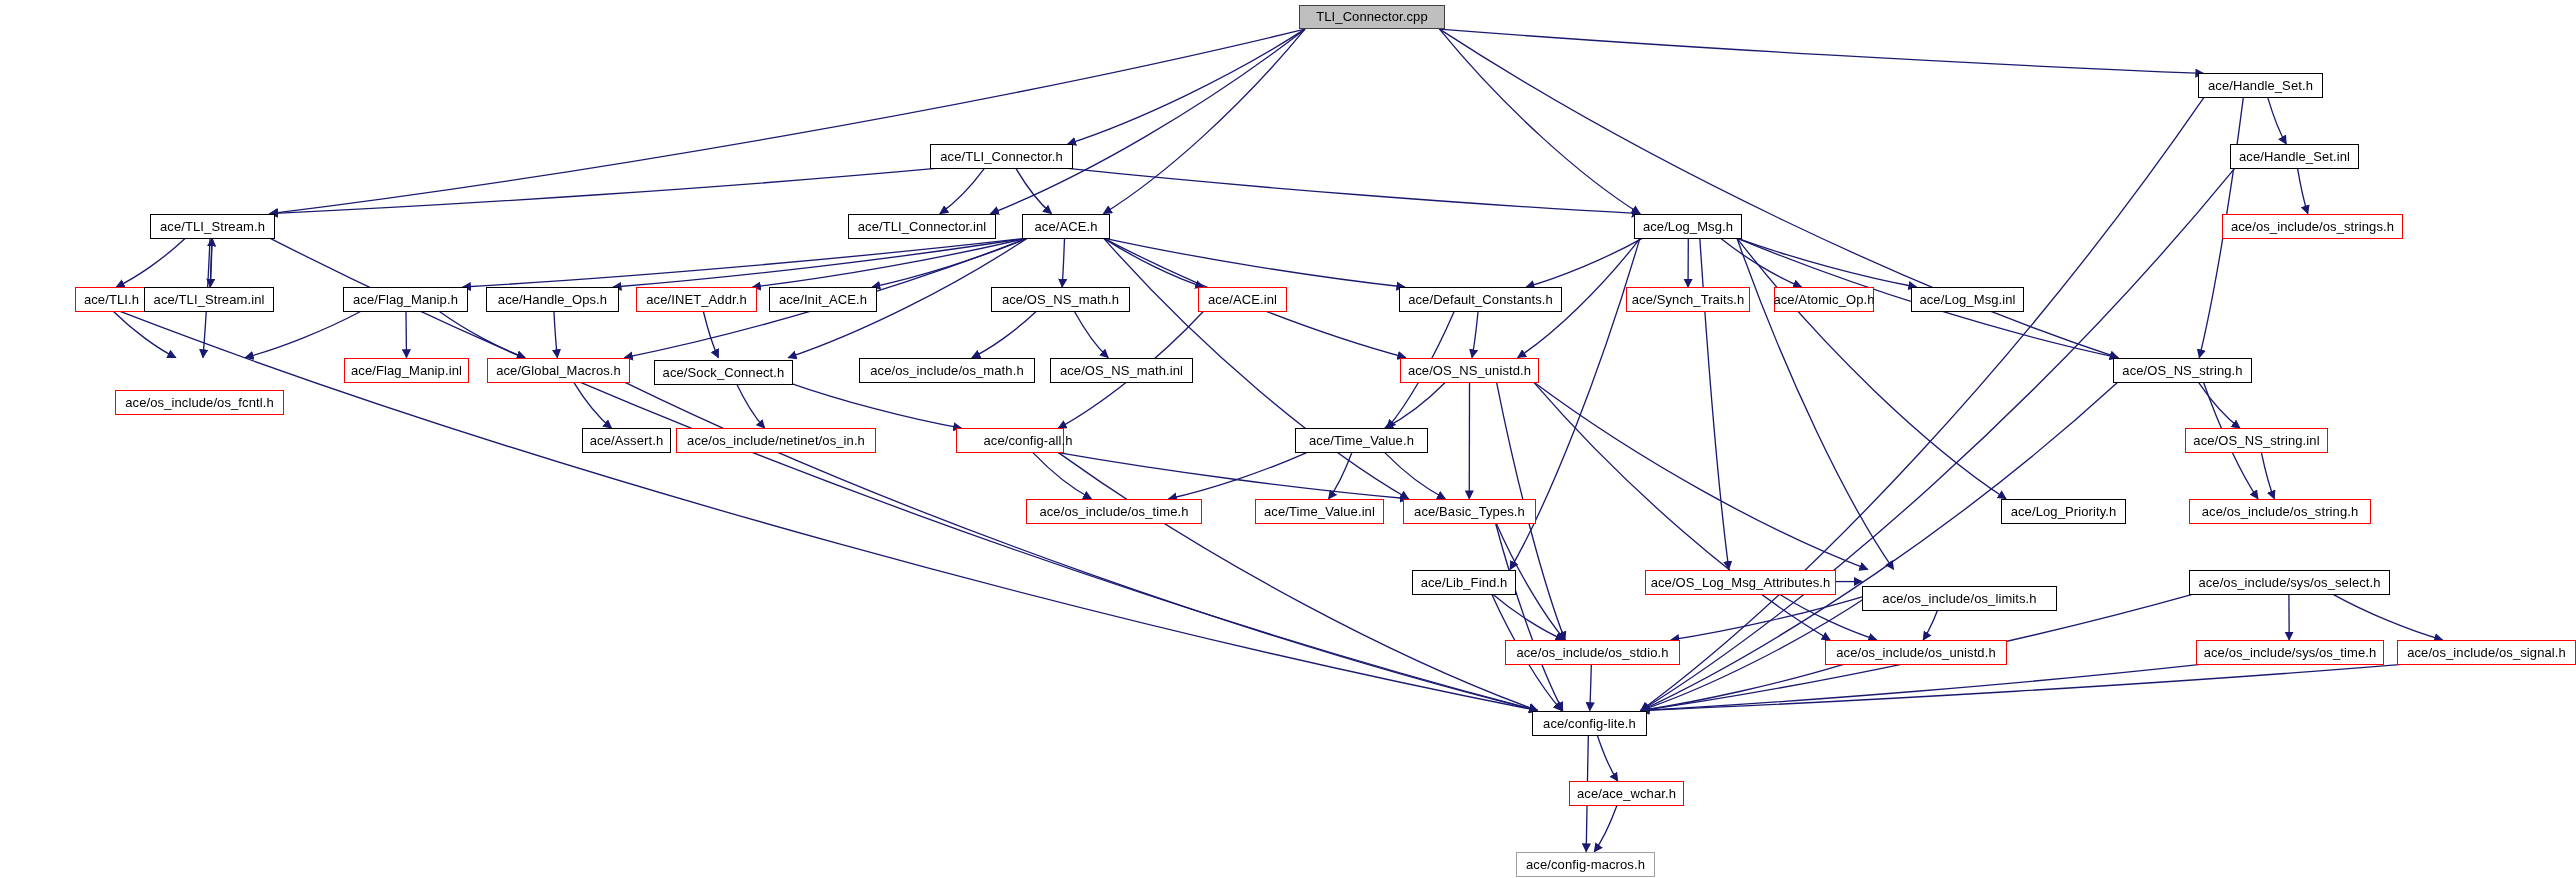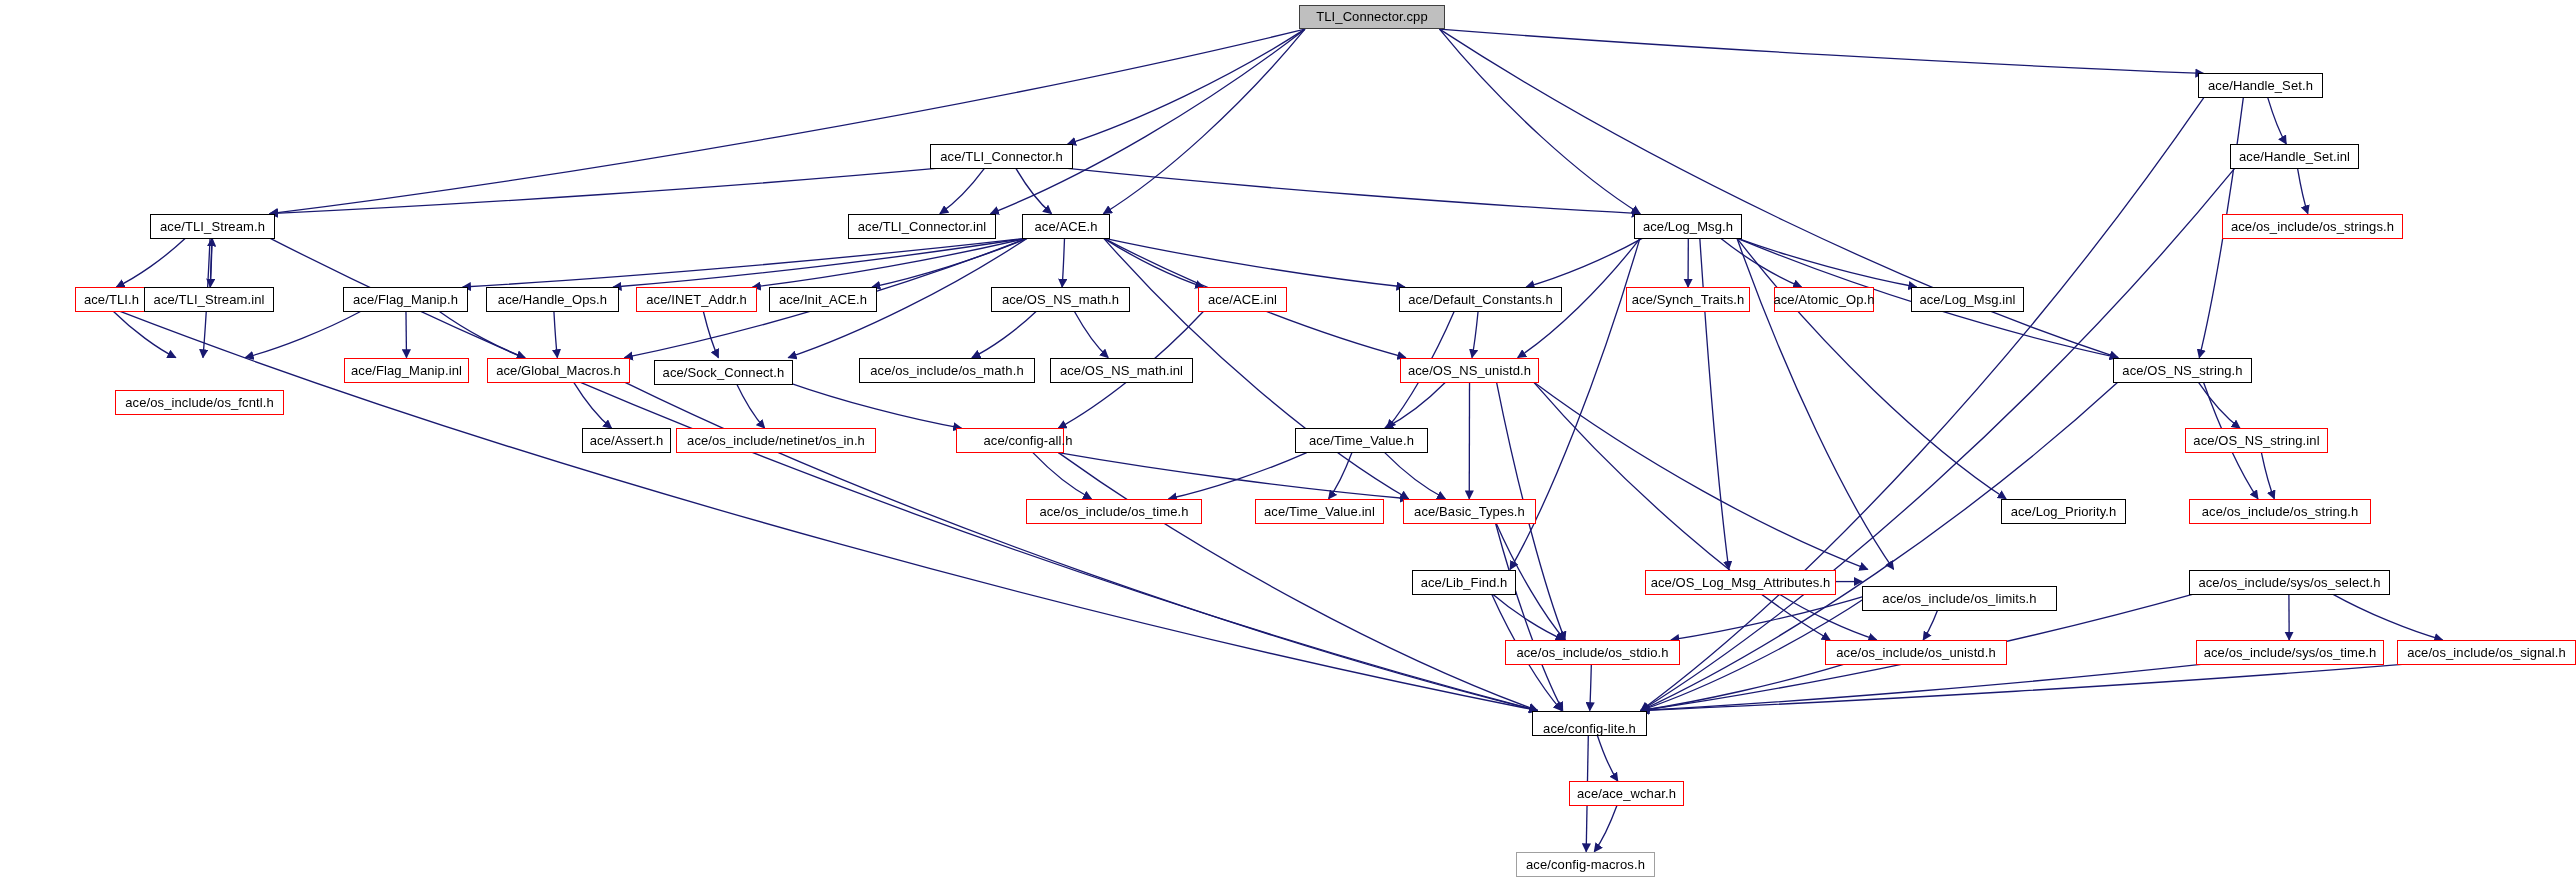--- a/index.html
+++ b/index.html
@@ -291,21 +291,21 @@
       </div>
       <div class="gnode red" style="left: 1825px; top: 640px; width: 182px; height: 24.5px;">
         <span class="lbl">ace/os_include/os_unistd.h</span>
       </div>
       <div class="gnode red" style="left: 2196px; top: 640px; width: 188px; height: 24.5px;">
         <span class="lbl">ace/os_include/sys/os_time.h</span>
       </div>
       <div class="gnode red" style="left: 2397px; top: 640px; width: 179px; height: 24.5px;">
         <span class="lbl">ace/os_include/os_signal.h</span>
       </div>
-      <div class="gnode" style="left: 1532px; top: 711px; width: 115px; height: 24.5px; align-items: flex-end;">
+      <div class="gnode" style="left: 1532px; top: 711px; width: 115px; height: 24.5px;">
         <span class="lbl">ace/config-lite.h</span>
       </div>
       <div class="gnode red" style="left: 1569px; top: 781px; width: 115px; height: 24.5px;">
         <span class="lbl">ace/ace_wchar.h</span>
       </div>
       <div class="gnode gray" style="left: 1516px; top: 852px; width: 139px; height: 24.5px;">
         <span class="lbl">ace/config-macros.h</span>
       </div>
     </div>
 </div>

